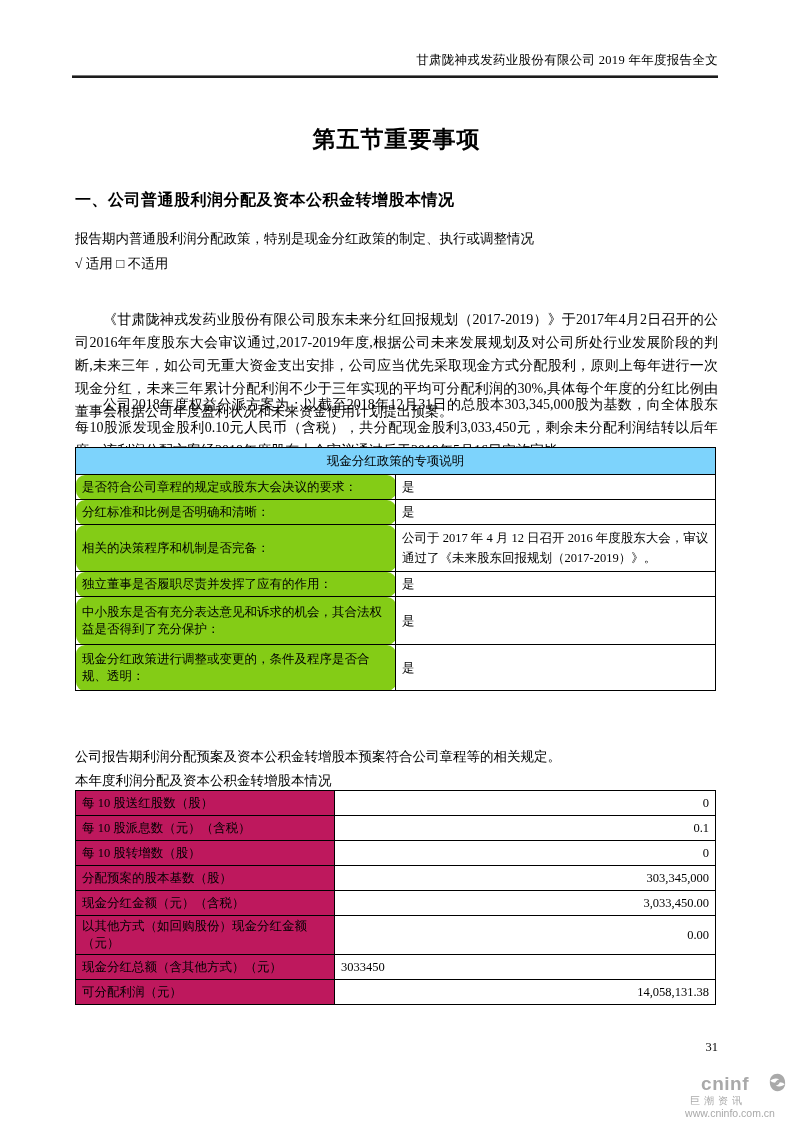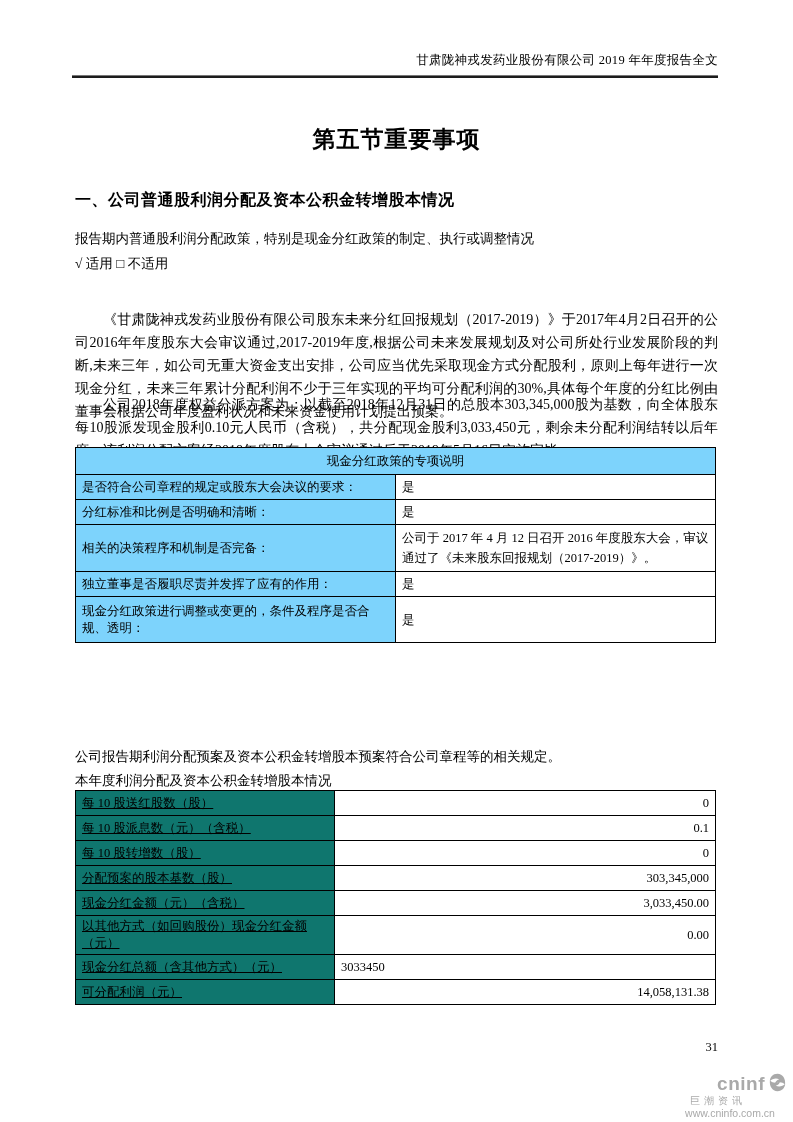--- a/index.html
+++ b/index.html
@@ -38,43 +38,43 @@
   .p1{top:278px;margin-top:30px;}
   .p2{top:393px;}
   .t-mid1{top:698px;}
   .t-appl2{top:723px;}
   .t-mid2{top:748px;}
   .t-mid3{top:772px;}
 
   table{border-collapse:collapse;table-layout:fixed;}
   td{border:1px solid #000;font-size:12.5px;padding:2px 6px;vertical-align:middle;overflow:hidden;}
   .tbl1{top:447px;left:75px;width:641px;}
-  .tbl1 td.lbl{width:320px;background:#7dd3fc;}
+  .tbl1 td.lbl{width:320px;background:#84cc16;border-radius:9px;}
   .tbl1 td.val{line-height:20px;}
   .tbl1 .cap td{background:#7dd3fc;text-align:center;height:22px;}
   .r25{height:23px;}
   .r49{height:47px;}
   .r50{height:48px;}
   .r48{height:46px;}
 
   .tbl2{top:790px;left:75px;width:641px;}
-  .tbl2 td.lbl{width:246px;background:#0f766e;text-decoration:underline;}
+  .tbl2 td.lbl{width:246px;background:#be185d;}
   .tbl2 tr{height:25px;}
   .tbl2 td.num{text-align:right;}
   .tbl2 td.numleft{text-align:left;}
 
   .pageno{top:1040px;left:72px;width:646px;text-align:right;font-size:12.5px;}
 
   .brandmark{
     top:1072px;right:3px;width:120px;
     color:#a9a9a9;text-align:center;
     font-family:"Liberation Sans","DejaVu Sans",sans-serif;
     line-height:1.1;
   }
-  .brand-row{display:flex;align-items:center;justify-content:flex-end;gap:2px;padding-right:2px;text-align:center;}
+  .brand-row{display:flex;align-items:center;justify-content:flex-end;gap:18px;padding-right:2px;text-align:center;}
   .brand-name{font-size:19px;font-weight:bold;letter-spacing:.5px;}
   .brand-cn{font-size:10px;letter-spacing:4px;margin-top:-2px;padding-right:24px;}
   .brand-url{font-size:10.5px;margin-top:2px;white-space:nowrap;}
 </style>
 </head>
 <body>
 
 <div class="page">
 
   <div class="abs hdr-text">甘肃陇神戎发药业股份有限公司 2019 年年度报告全文</div>
@@ -102,20 +102,24 @@
     <tr class="r25">
       <td class="lbl">分红标准和比例是否明确和清晰：</td>
       <td class="val">是</td>
     </tr>
     <tr class="r49">
       <td class="lbl">相关的决策程序和机制是否完备：</td>
       <td class="val">公司于 2017 年 4 月 12 日召开 2016 年度股东大会，审议通过了《未来股东回报规划（2017-2019）》。</td>
     </tr>
     <tr class="r25">
       <td class="lbl">独立董事是否履职尽责并发挥了应有的作用：</td>
+      <td class="val">是</td>
+    </tr>
+    <tr class="r50">
+      <td class="lbl">中小股东是否有充分表达意见和诉求的机会，其合法权益是否得到了充分保护：</td>
       <td class="val">是</td>
     </tr>
     <tr class="r48">
       <td class="lbl">现金分红政策进行调整或变更的，条件及程序是否合规、透明：</td>
       <td class="val">是</td>
     </tr>
   </tbody>
     </table>
 
   <div class="abs plain t-mid2">公司报告期利润分配预案及资本公积金转增股本预案符合公司章程等的相关规定。</div>

